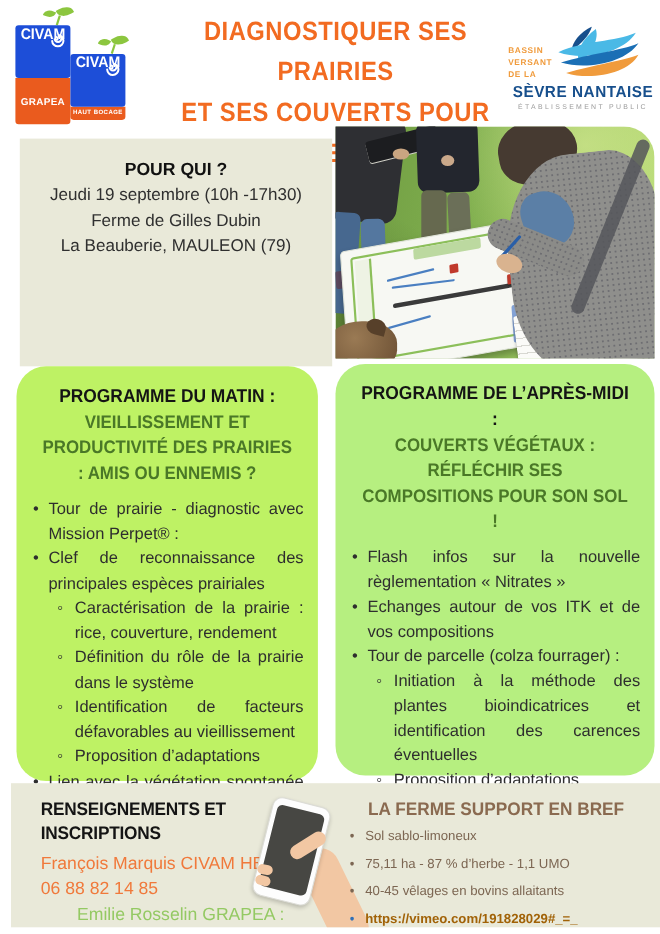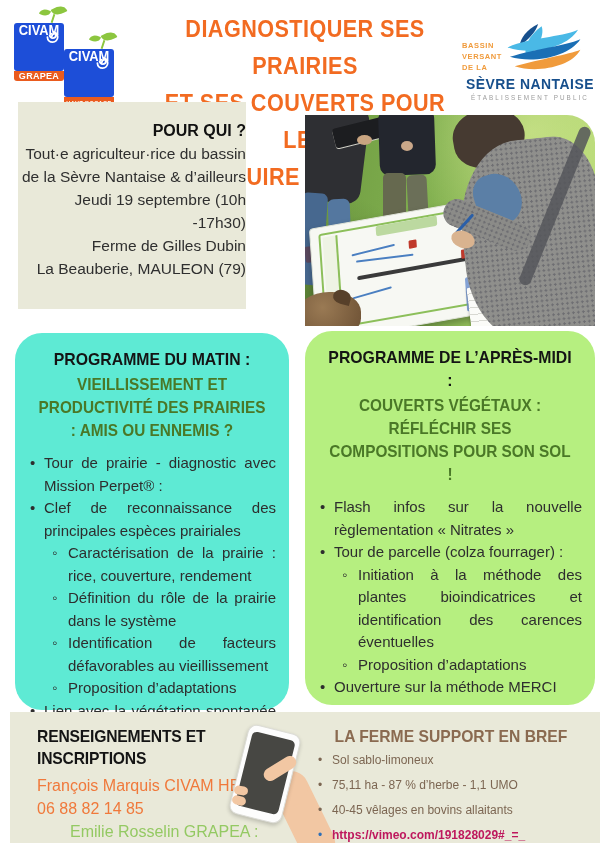--- a/index.html
+++ b/index.html
@@ -19,36 +19,36 @@
   
   .civam{position:absolute;width:52px;}
   .civam .leaves{position:relative;height:17px;width:100%;}
   .civam .leaf1{position:absolute;right:0px;top:0px;width:14px;height:9px;background:#8cc63f;border-radius:0 80% 0 80%;transform:rotate(-30deg);}
   .civam .leaf2{position:absolute;right:16px;top:3px;width:10px;height:7px;background:#8cc63f;border-radius:80% 0 80% 0;transform:rotate(25deg);}
   .civam .stem{position:absolute;right:12px;top:8px;width:2px;height:9px;background:#8cc63f;transform:rotate(18deg);}
   .civam .sq{width:50px;height:48px;background:#1d4ed8;border-radius:3px;position:relative;display:flex;align-items:flex-start;justify-content:center;}
   .civam .word{color:#fff;font-weight:800;font-size:14px;line-height:1;padding-bottom:4px;transform:scaleX(.92);}
   .civam .spiral{position:absolute;top:1px;right:2px;}
   .civam .band{width:50px;background:#ea5b1e;color:#fff;font-weight:700;text-align:center;border-radius:0 0 3px 3px;}
-  .civam .band.big{font-size:9px;padding:0 0;letter-spacing:.3px;}
+  .civam .band.big{font-size:9px;padding:16px 0;letter-spacing:.3px;}
   .civam .band.small{font-size:5.5px;padding:3px 0;letter-spacing:.4px;}
   #logo1{left:14px;top:6px;}
   #logo2{left:64px;top:32px;}
 
   
   .sevre{position:absolute;left:462px;top:24px;width:136px;}
   .sevre .top{display:flex;align-items:flex-start;}
   .sevre .bv{color:#f09b3c;font-size:7.5px;font-weight:700;letter-spacing:.6px;line-height:11px;padding-top:16px;}
   .sevre .name{color:#174f8c;font-weight:800;font-size:14.5px;letter-spacing:.5px;text-align:center;margin-top:-2px;transform:scaleX(.96);}
   .sevre .pub{color:#9b9b9b;font-size:6.3px;letter-spacing:2.1px;text-align:center;margin-top:2px;}
 
   
   .info-box{
-    position:absolute;left:18px;top:102px;width:228px;height:207px;background:#e9e9d9;
-    text-align:right;font-size:15.5px;line-height:23px;padding-top:9px;box-sizing:border-box;
+    position:absolute;left:18px;top:126px;width:284px;height:207px;background:#e9e9d9;
+    text-align:center;font-size:15.5px;line-height:23px;padding-top:9px;box-sizing:border-box;
   }
   .info-box .lbl{font-weight:800;font-size:16px;color:#111;margin-top:8px;}
 
   
   .photo{
     position:absolute;left:305px;top:115px;width:290px;height:211px;border-radius:0 28px 0 0;overflow:hidden;
     background:
       radial-gradient(circle at 78% 8%, rgba(228,244,160,.55), transparent 42%),
       radial-gradient(circle at 2% 98%, rgba(35,55,20,.38), transparent 38%),
       linear-gradient(100deg,#6e9a40,#7fae4e 40%,#95c05c 65%,#a9d06a 85%,#b7dc77);
@@ -103,42 +103,42 @@
     border-radius:3px;box-shadow:0 1px 3px rgba(0,0,0,.3);
     background-image:repeating-linear-gradient(to bottom, transparent 0 6px, #d8d8d2 6px 7px);
   }
   .booklet::after{content:"";position:absolute;left:50%;top:0;width:1px;height:100%;background:#c9c9c1;}
   .notebook{left:0px;top:130px;width:38px;height:16px;background:#5c4a60;transform:rotate(-6deg);border-radius:2px;}
   .dog{left:-8px;bottom:-10px;width:64px;height:44px;background:radial-gradient(circle at 40% 35%, #9a7a54, #6b4f33);border-radius:50% 45% 40% 50%;}
   .dog-ear{left:28px;bottom:22px;width:18px;height:14px;background:#57402a;border-radius:50% 50% 0 50%;transform:rotate(15deg);}
 
   
   .prog{position:absolute;box-sizing:border-box;border-radius:27px;padding:15px 13px 10px 13px;}
-  .prog-morning{left:15px;top:333px;width:274px;height:377px;background:#5eead4;}
+  .prog-morning{left:15px;top:333px;width:274px;height:377px;background:#bef264;}
   .prog-afternoon{left:305px;top:331px;width:290px;height:374px;background:#b6ef80;}
   .prog .ptitle{font-weight:800;font-size:17px;color:#141414;text-align:center;line-height:23px;transform:scaleX(.93);}
   .prog .psub{font-weight:800;font-size:16.5px;color:#4a7827;text-align:center;line-height:23px;margin-top:2px;margin-bottom:10px;transform:scaleX(.93);}
   .item{position:relative;font-size:15px;line-height:22.5px;text-align:justify;color:#2e2e2e;}
   .item.lv1{padding-left:16px;}
   .item.lv1::before{content:"\2022";position:absolute;left:2px;}
   .item.lv2{padding-left:40px;}
   .item.lv2::before{content:"\25E6";position:absolute;left:24px;}
 
   
   .bottom-box{position:absolute;left:10px;top:712px;width:593px;height:131px;background:#e9e9d9;overflow:hidden;}
   .contact{position:absolute;left:0;top:0;width:300px;padding:13px 0 0 27px;box-sizing:border-box;}
   .contact .ctitle{font-weight:800;font-size:16.5px;color:#141414;line-height:22px;letter-spacing:-.2px;transform:scaleX(.95);transform-origin:left;}
   .contact .c-orange{color:#f0793b;font-size:16px;line-height:23px;margin-top:5px;}
   .contact .c-green{color:#94c963;font-size:16px;line-height:23px;padding-left:33px;}
   .farm{position:absolute;left:305px;top:0;width:272px;padding-top:13px;}
   .farm .ftitle{font-weight:800;font-size:16.5px;color:#8a6a50;text-align:center;line-height:22px;transform:scaleX(.95);}
   .farm-item{position:relative;padding-left:17px;color:#7c6652;font-size:12px;line-height:24px;margin-top:1px;}
   .farm-item::before{content:"\2022";position:absolute;left:3px;color:#7c6652;}
   .farm-item.linkrow::before{color:#2e6fb7;}
-  .farm-item a{color:#be185d;text-decoration:none;font-weight:600;}
+  .farm-item a{color:#a16207;text-decoration:none;font-weight:600;}
 
   
   .phone-ill{position:absolute;left:212px;top:16px;width:120px;height:120px;}
   .phone-ill *{position:absolute;}
   .arm{left:64px;top:40px;width:36px;height:96px;background:#f2c7a3;border-radius:18px;transform:rotate(-26deg);}
   .palm{left:50px;top:48px;width:36px;height:30px;background:#f2c7a3;border-radius:50%;transform:rotate(-18deg);}
   .phone{left:16px;top:0px;width:52px;height:90px;background:#fdfdfd;border:1px solid #dcdcd6;border-radius:9px;transform:rotate(14deg);box-shadow:0 2px 4px rgba(0,0,0,.2);}
   .screen{position:absolute;left:4px;top:6px;right:4px;bottom:8px;background:#474743;border-radius:5px;}
   .finger{left:40px;top:34px;width:36px;height:13px;background:#f2c7a3;border-radius:8px;transform:rotate(-32deg);}
   .wrapf1{left:12px;top:58px;width:14px;height:9px;background:#f2c7a3;border-radius:6px;transform:rotate(10deg);}
@@ -199,21 +199,20 @@
         <path d="M6 28 C28 21 52 19 66 13 C56 28 26 34 6 28 Z" fill="#1b6fb5"></path>
         <path d="M10 36 C32 30 56 26 66 22 C58 37 28 42 10 36 Z" fill="#f09b3c"></path>
       </svg>
     </div>
     <div class="name">SÈVRE NANTAISE</div>
     <div class="pub">ÉTABLISSEMENT PUBLIC</div>
   </div>
 
   <div class="info-box">
     <div class="lbl">POUR QUI ?</div>
-    <div>Tout·e agriculteur·rice du bassin de la Sèvre Nantaise &amp; d’ailleurs</div>
     <div>Jeudi 19 septembre (10h -17h30)</div>
     <div>Ferme de Gilles Dubin</div>
     <div>La Beauberie, MAULEON (79)</div>
   </div>
 
   <div class="photo">
     <div class="pl-jacket"></div>
     <div class="pl-leg1"></div>
     <div class="pl-leg2"></div>
     <div class="pl-folder"></div>
@@ -264,20 +263,21 @@
     <div class="item lv2">Définition du rôle de la prairie dans le système</div>
     <div class="item lv2">Identification de facteurs défavorables au vieillissement</div>
     <div class="item lv2">Proposition d’adaptations</div>
     <div class="item lv1">Lien avec la végétation spontanée et les caractéristiques du sol</div>
   </div>
 
   <div class="prog prog-afternoon">
     <div class="ptitle">PROGRAMME DE L’APRÈS-MIDI :</div>
     <div class="psub">COUVERTS VÉGÉTAUX : RÉFLÉCHIR SES COMPOSITIONS POUR SON SOL !</div>
     <div class="item lv1">Flash infos sur la nouvelle règlementation « Nitrates »</div>
+    <div class="item lv1">Echanges autour de vos ITK et de vos compositions</div>
     <div class="item lv1">Tour de parcelle (colza fourrager) :</div>
     <div class="item lv2">Initiation à la méthode des plantes bioindicatrices et identification des carences éventuelles</div>
     <div class="item lv2">Proposition d’adaptations</div>
     <div class="item lv1">Ouverture sur la méthode MERCI</div>
   </div>
 
   <div class="bottom-box">
 
     <div class="contact">
       <div class="ctitle">RENSEIGNEMENTS ET INSCRIPTIONS</div>

